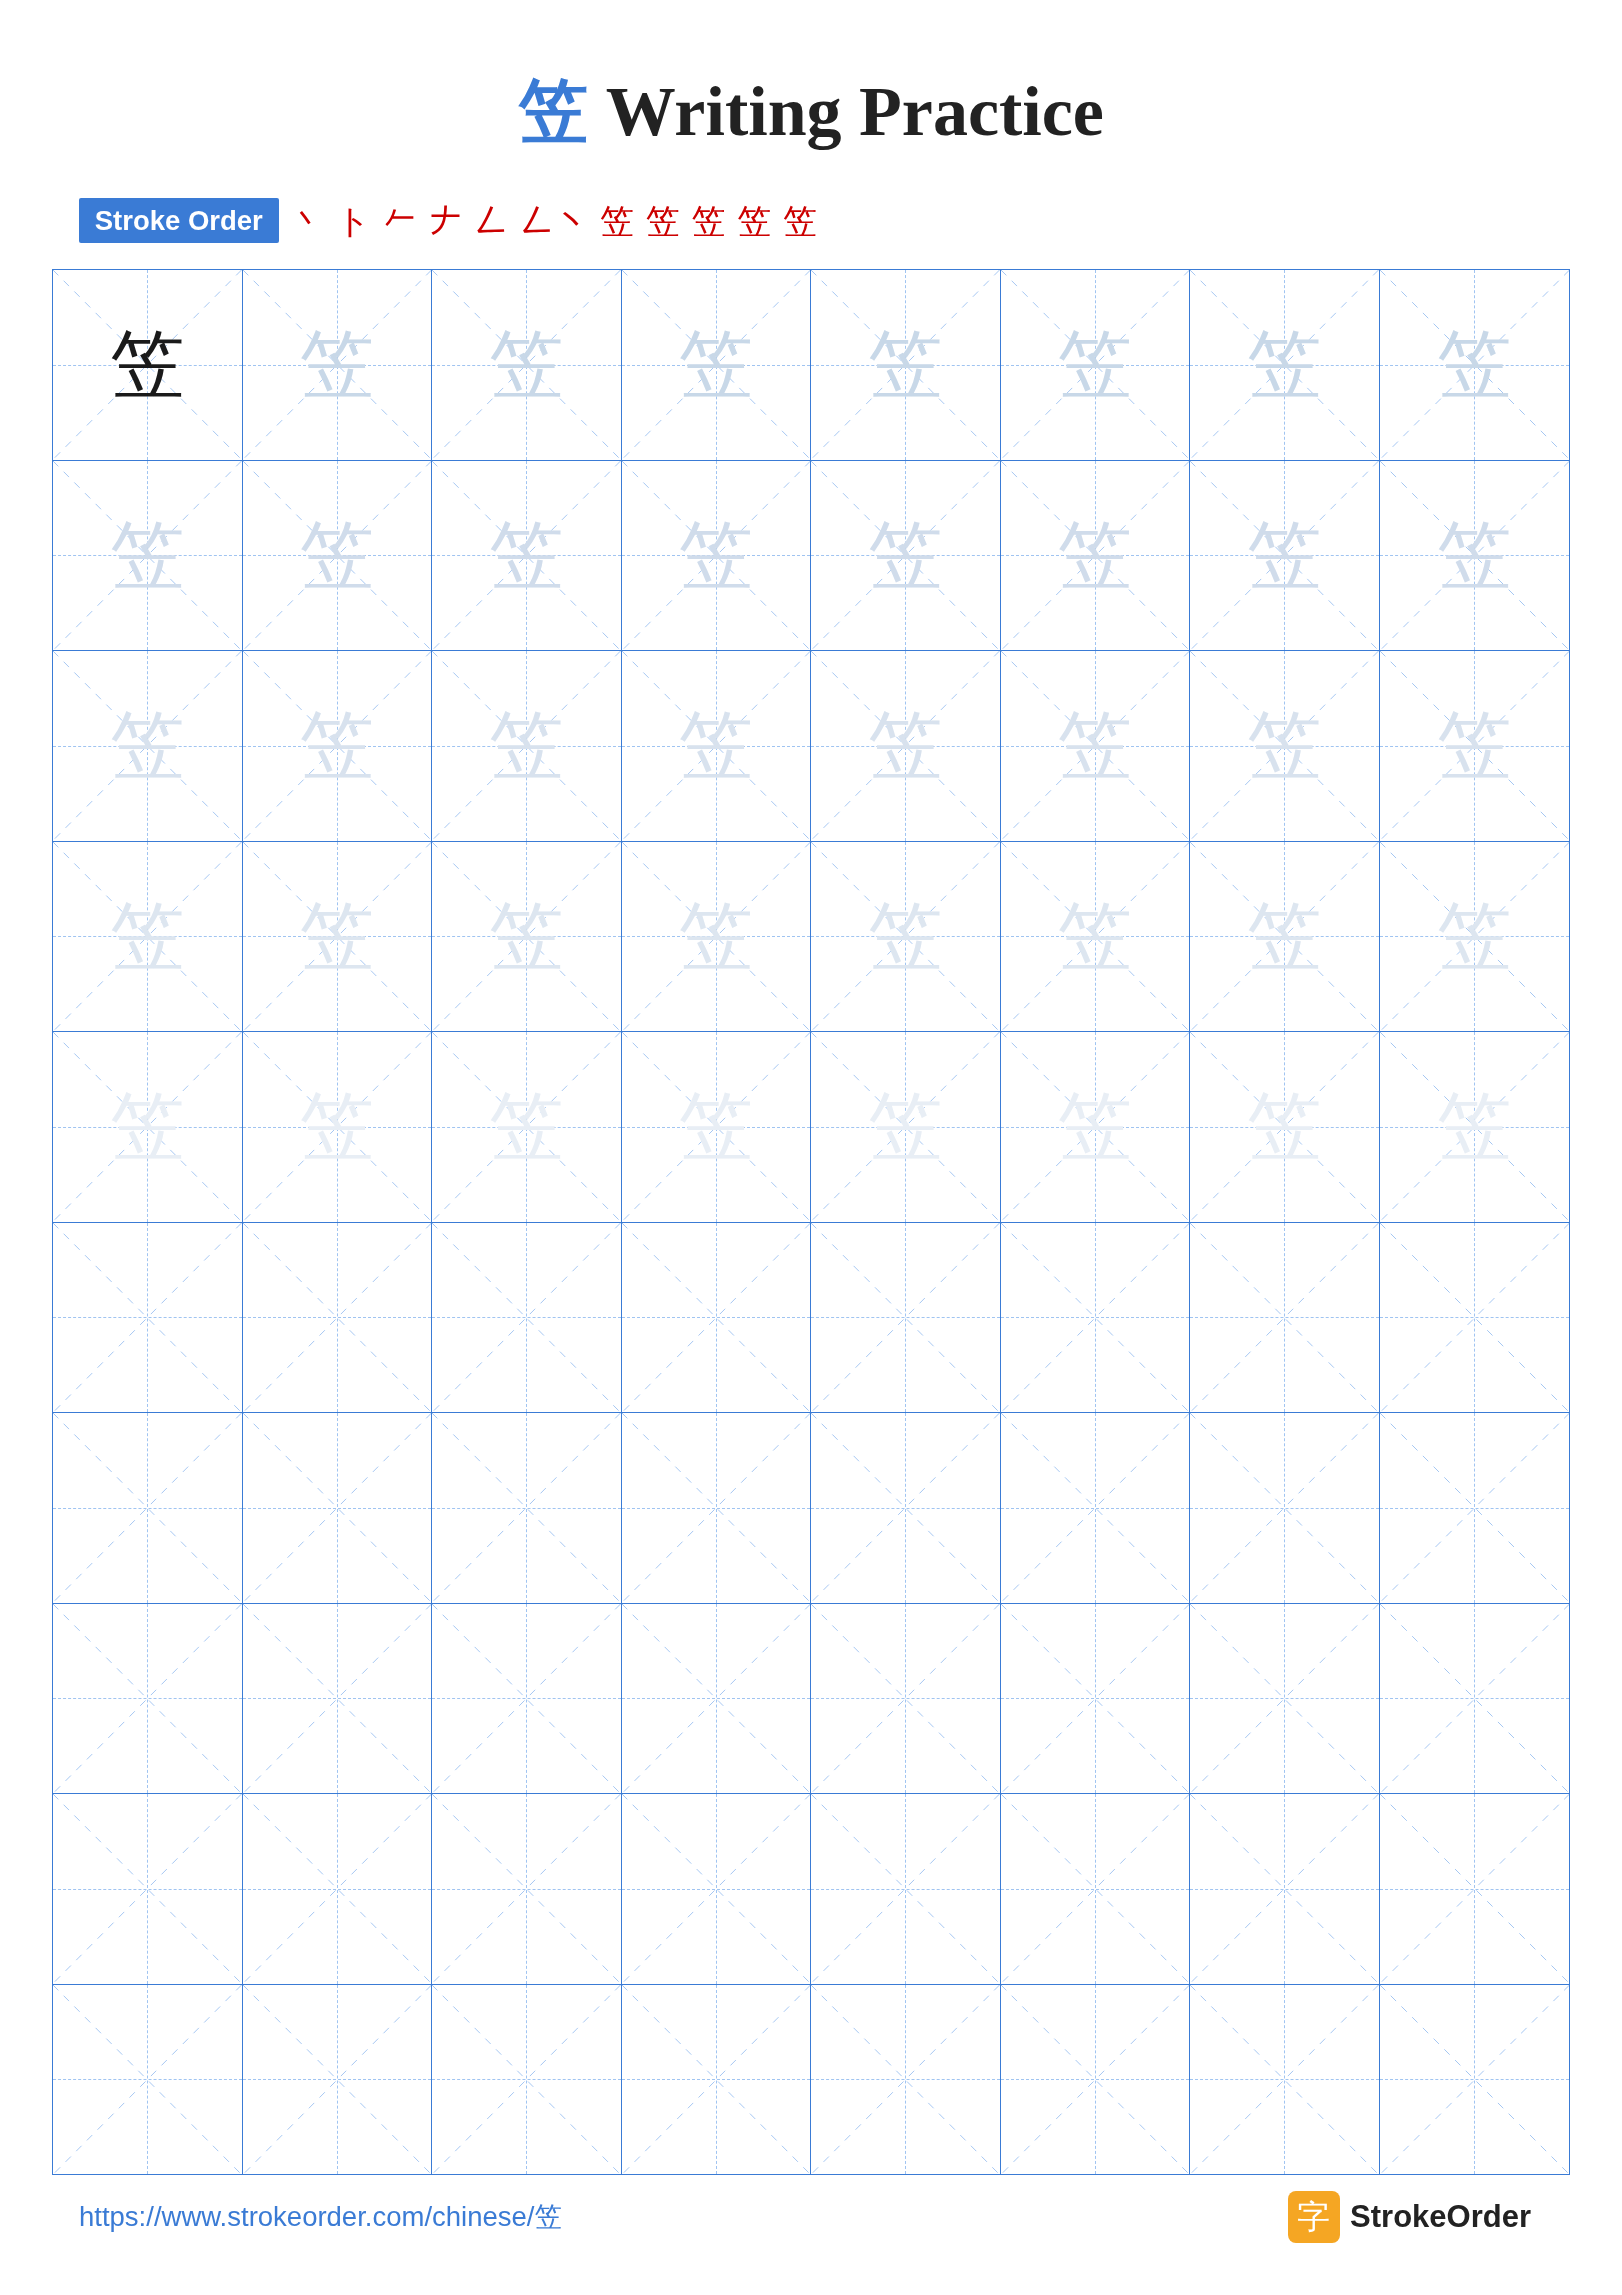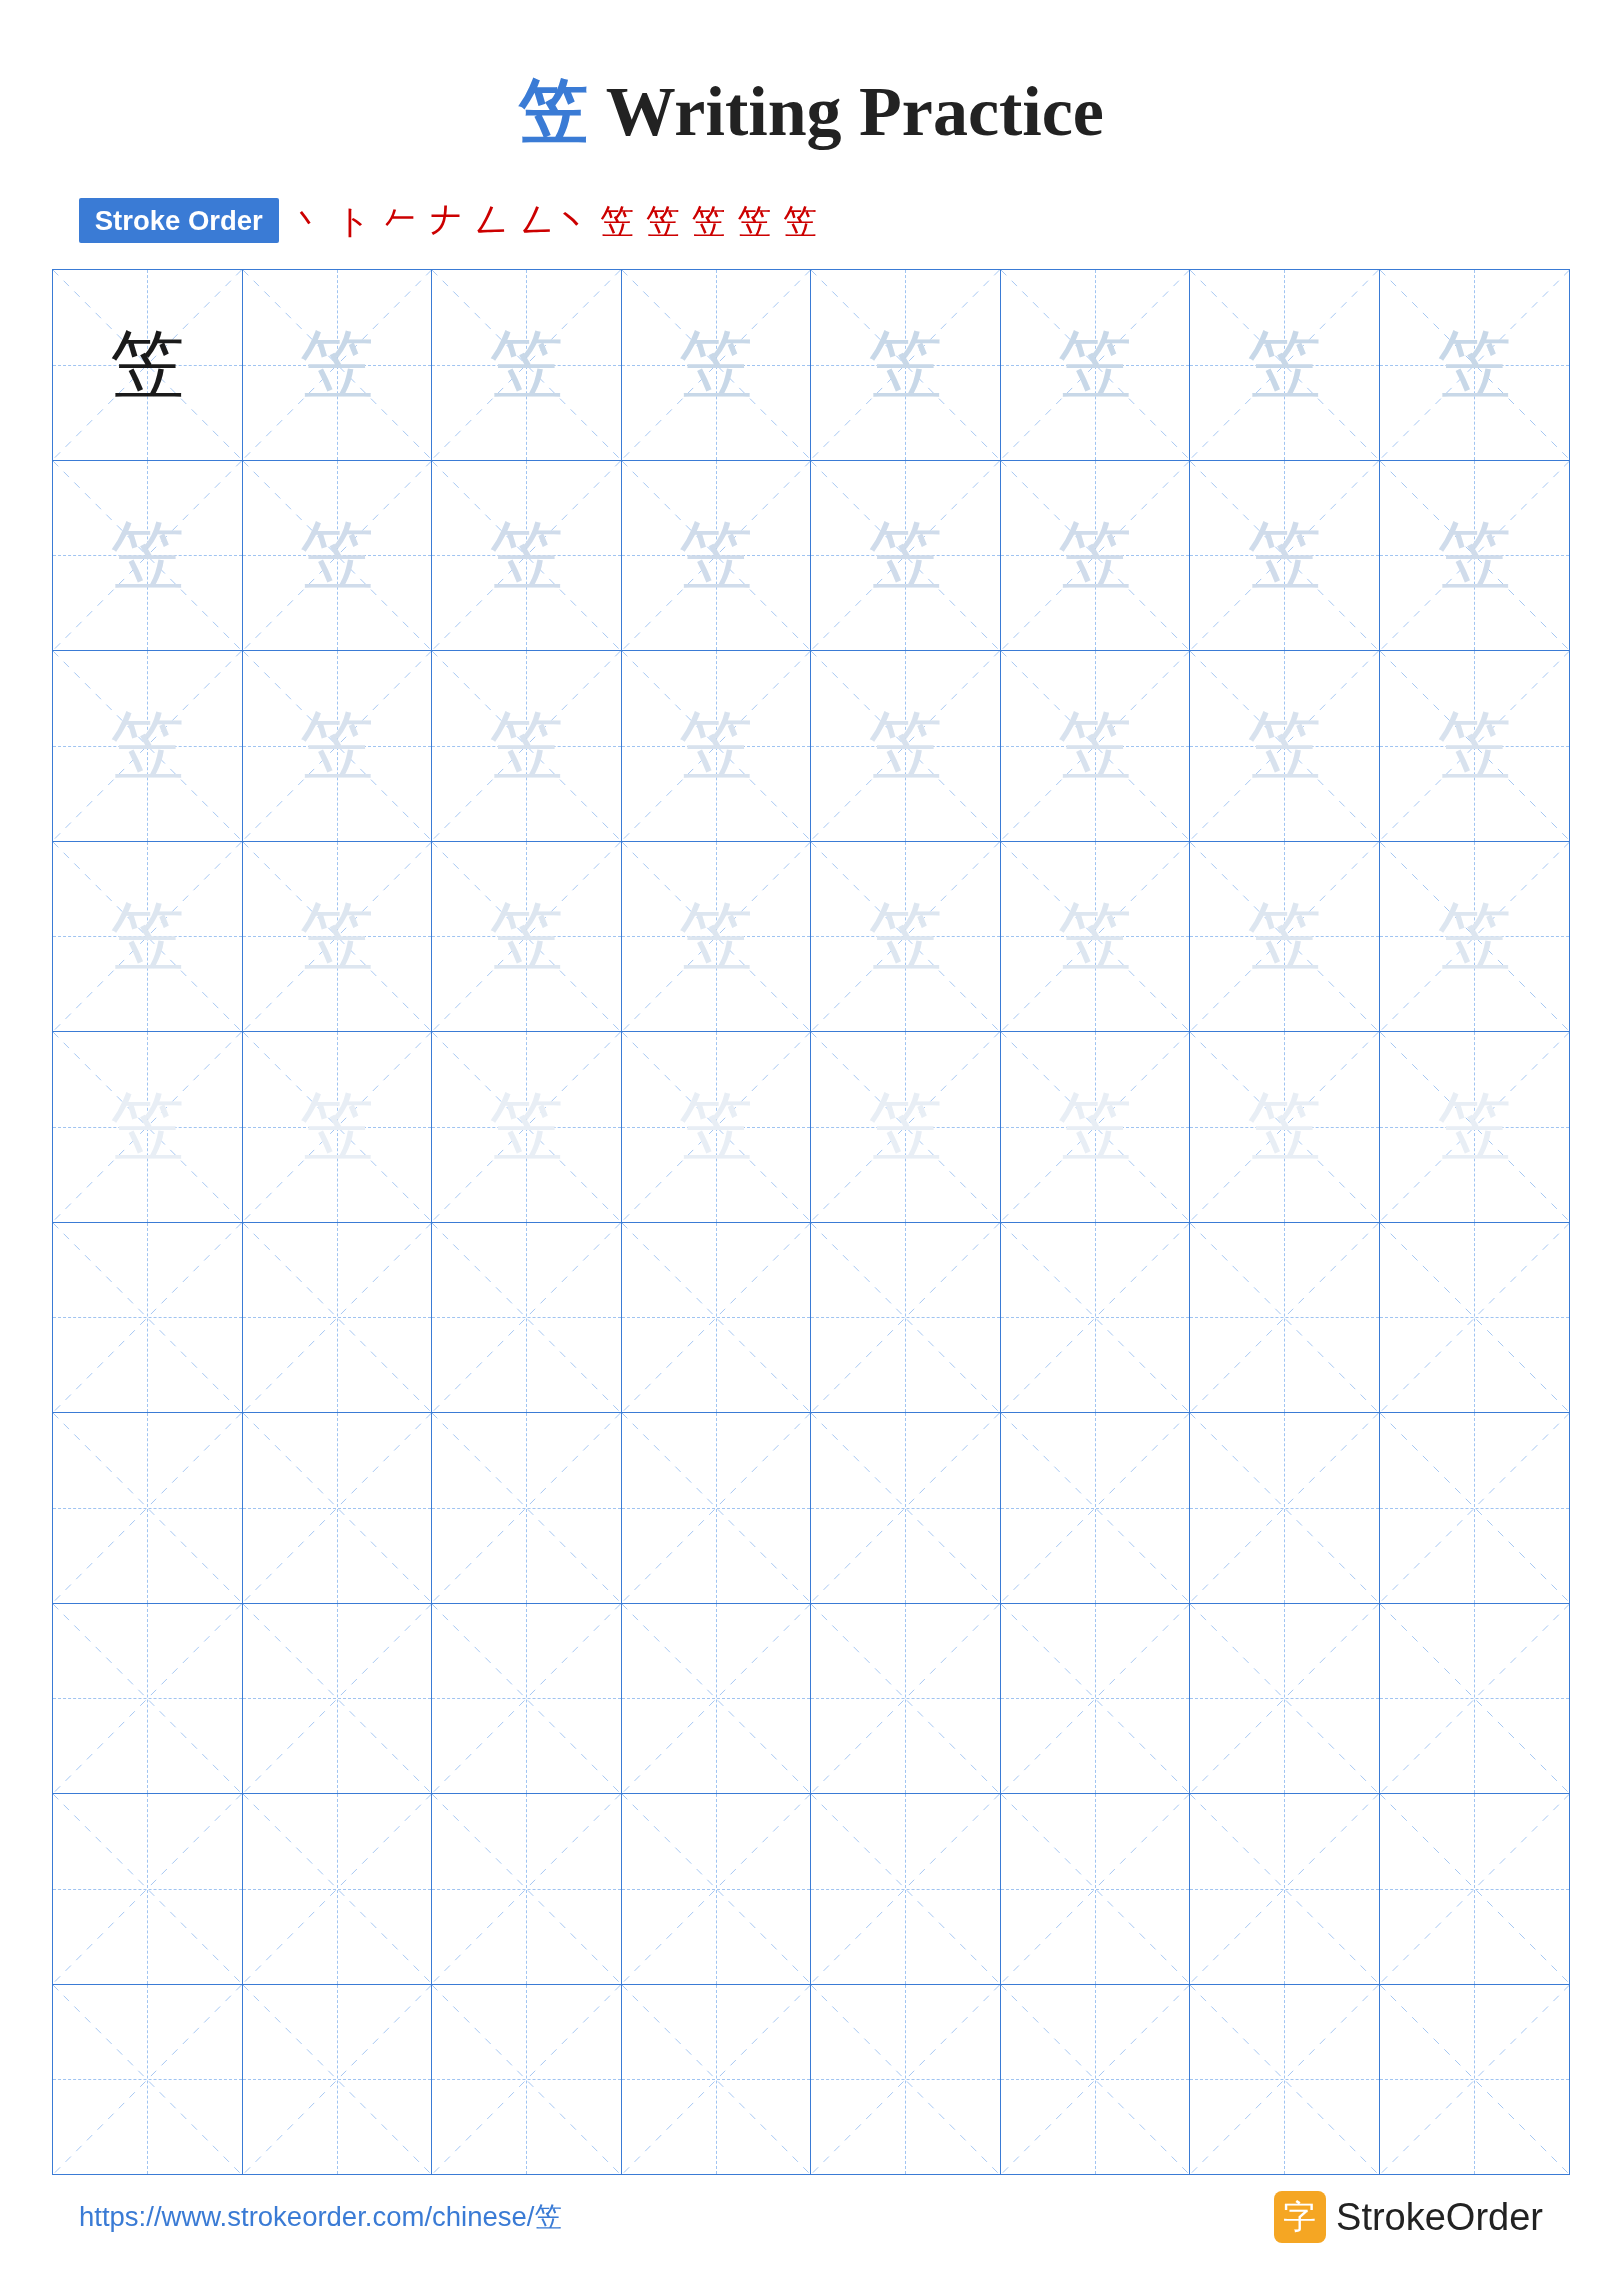--- a/index.html
+++ b/index.html
@@ -126,21 +126,21 @@
       top: 0; left: 0;
       width: 100%; height: 100%;
       z-index: 0;
       pointer-events: none;
     }
 
     .footer {
       position: absolute;
       bottom: 52px;
       left: 0;
-      right: 0;
+      right: 12px;
       display: flex;
       align-items: center;
       justify-content: space-between;
       padding: 0 79px;
     }
     .footer-url {
       color: #3a7bd5;
       font-size: 27.5px;
     }
     .footer-brand {
@@ -153,22 +153,22 @@
       height: 52px;
       background: #f5a623;
       border-radius: 7.9px;
       display: flex;
       align-items: center;
       justify-content: center;
       font-size: 33px;
       color: white;
     }
     .footer-brand-text {
-      font-size: 38px;
-      font-weight: normal;
+      font-size: 31px;
+      font-weight: bold;
       color: #222;
     }
   </style>
 </head>
 <body>
 
 <div class="page-title">
   <span class="title-char">笠</span><span class="title-text"> Writing Practice</span>
 </div>
 

